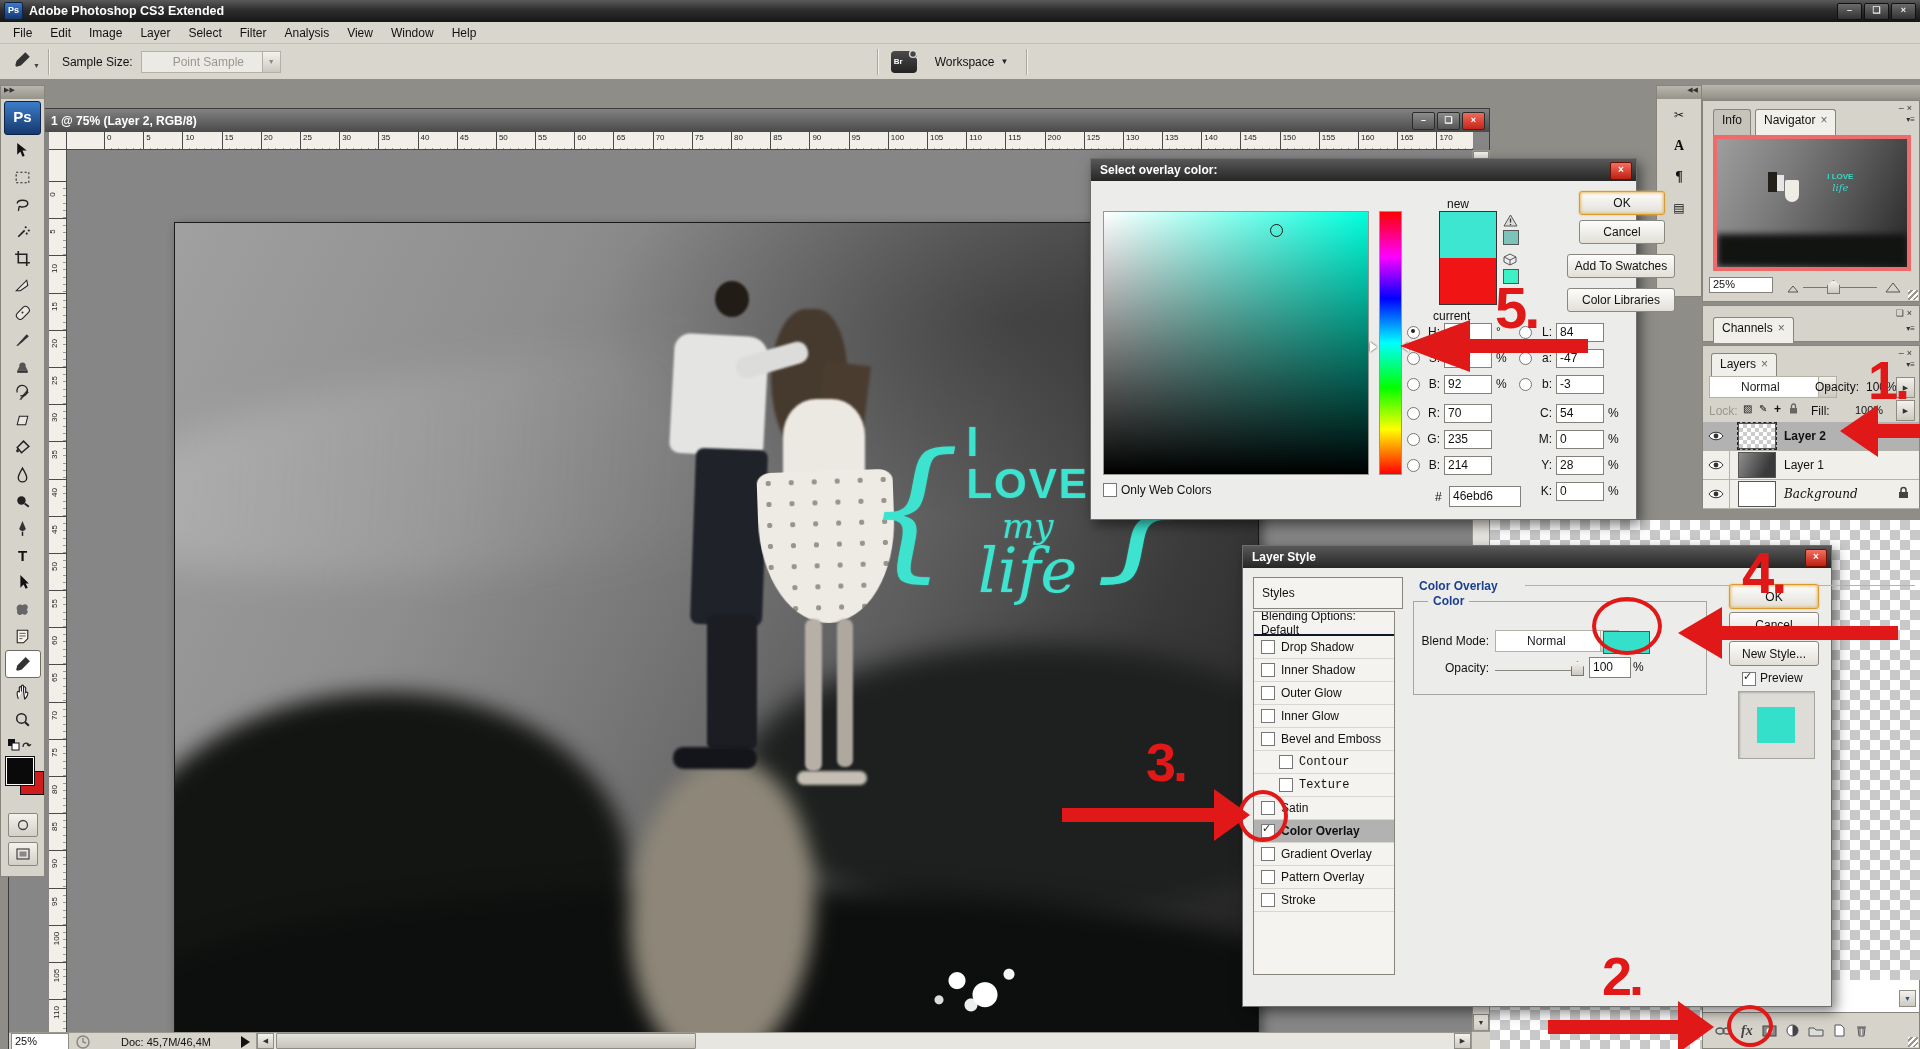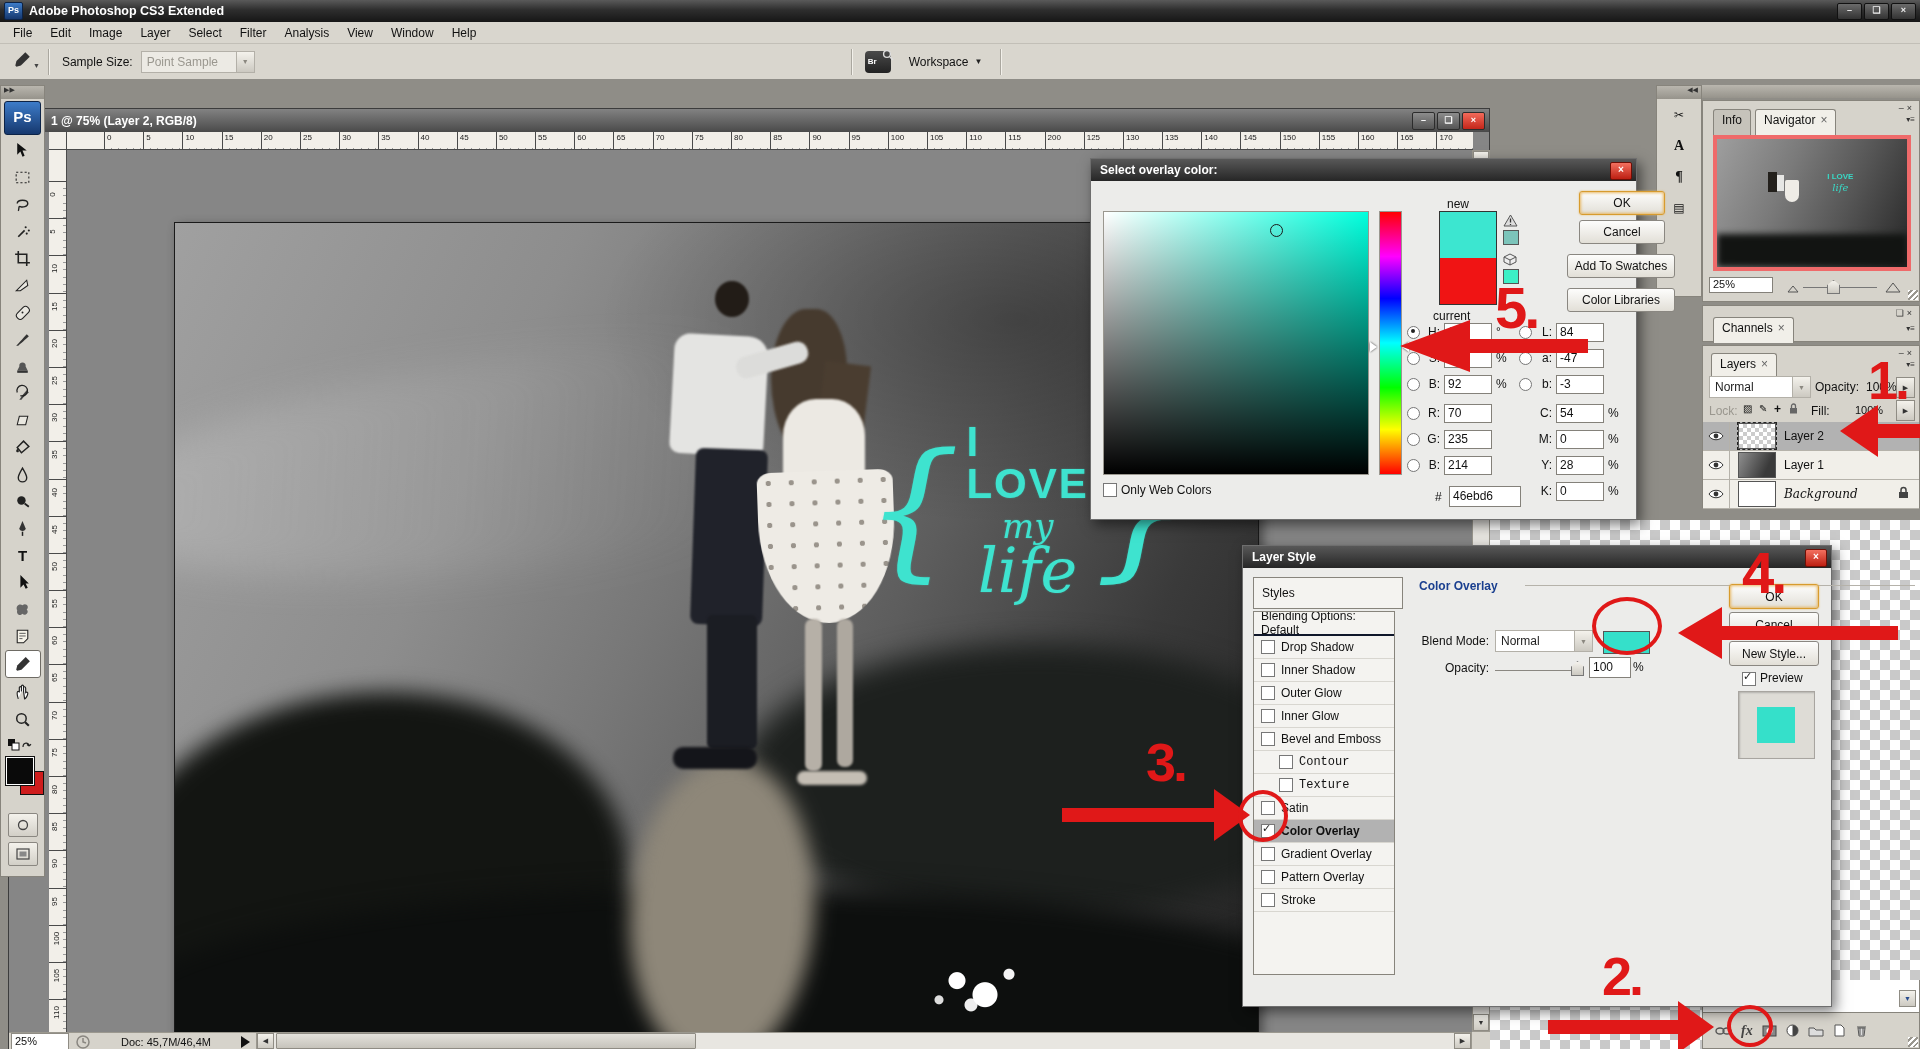--- a/index.html
+++ b/index.html
@@ -8,21 +8,21 @@
   
   .titlebar{left:0;top:0;width:1920px;height:22px;background:linear-gradient(#5a5a5a,#2e2e2e 45%,#161616);display:flex;align-items:center;z-index:30;}
   .pslogo{width:17px;height:16px;margin:0 6px 0 4px;background:linear-gradient(#3d7cc9,#16386e);border:1px solid #0c2347;border-radius:2px;color:#fff;font:bold 9px/14px "Liberation Sans",sans-serif;text-align:center;}
   .apptitle{color:#fff;font-weight:bold;font-size:12.5px;}
   .winbtns{margin-left:auto;display:flex;gap:2px;margin-right:4px;}
   .winbtn{width:23px;height:15px;background:linear-gradient(#6b6b6b,#333);border:1px solid #111;border-radius:2px;color:#eee;font:bold 9px/13px "Liberation Sans",sans-serif;text-align:center;}
   .menubar{left:0;top:22px;width:1920px;height:22px;background:#d9d6ce;border-bottom:1px solid #c2bfb7;display:flex;align-items:center;padding-left:4px;z-index:30;}
   .mi{padding:3px 9px;}
   .optionsbar{left:0;top:44px;width:1920px;height:36px;background:#d9d6ce;border-bottom:1px solid #8f8d87;display:flex;align-items:center;z-index:30;}
   .vsep{width:1px;height:26px;background:#aaa79f;border-right:1px solid #f2f0ea;}
-  .ddbox{height:20px;background:#eceae4;border:1px solid #b3b0a8;display:flex;align-items:center;color:#9a978f;}
+  .ddbox{height:20px;background:#eceae4;border:1px solid #b3b0a8;display:flex;align-items:center;color:#9a978f;padding-left:26px;}
   .ddbtn{width:17px;height:100%;margin-left:auto;background:linear-gradient(#f4f2ec,#ccc9c1);border-left:1px solid #b3b0a8;display:flex;align-items:center;justify-content:center;font-size:7px;color:#8b8880;}
   
   .docwin{left:8px;top:108px;width:1482px;height:941px;background:#868686;border:1px solid #3c3c3c;z-index:1;}
   .doctitle{left:0;top:0;width:1480px;height:23px;background:linear-gradient(#828282,#4a4a4a);display:flex;align-items:center;color:#fff;font-weight:bold;}
   .docbtn{width:21px;height:16px;background:linear-gradient(#8d8d8d,#555);border:1px solid #2c2c2c;border-radius:2px;color:#fff;font:bold 9px/14px "Liberation Sans",sans-serif;text-align:center;margin-left:2px;}
   .docbtn.red{background:linear-gradient(#f26a5a,#c3261a);}
   .ruler{background:#f2efe9;}
   .rulerh{left:58px;top:23px;width:1406px;height:18px;border-bottom:1px solid #4a4a4a;display:flex;padding-left:37px;overflow:hidden;}
   .rh{flex:0 0 36.2px;height:18px;border-left:1px solid #4a4a4a;font:8px/1 "Liberation Sans",sans-serif;color:#222;padding:2px 0 0 2px;
       background:repeating-linear-gradient(to right,transparent 0 6.2px,#999 6.2px 7.2px) left bottom/100% 4px no-repeat;}
@@ -74,21 +74,21 @@
   .pfield{width:40px;height:15px;background:#fff;border:1px solid #84817a;padding:1px 3px;}
   .punit{width:12px;}
   
   .ls-row{height:22px;border-bottom:1px solid #d8d6d0;display:flex;align-items:center;gap:6px;padding-left:7px;background:#f4f3f0;}
   .ls-row.header{background:#f4f3f0;border-bottom:2px solid #0f172a;}
   .ls-row.indent{padding-left:25px;font-family:Liberation Mono, monospace;}
   .ls-row.selected{background:#b2b2b2;font-weight:bold;}
   
   .lay-row{height:28px;display:flex;align-items:center;border-bottom:1px solid #b5b2aa;background:#f1efe9;}
   .lay-row.selected{background:#b2b2b2;}
-  .lay-row.selected .lname{font-weight:normal;}
+  .lay-row.selected .lname{font-weight:bold;}
   .lay-row.italic .lname{font-style:italic;font-family:"DejaVu Serif",serif;}
   .eyebox{width:26px;height:100%;border-right:1px solid #b5b2aa;display:flex;align-items:center;justify-content:center;flex:0 0 26px;}
   .lthumb{width:36px;height:24px;border:1px solid #555;margin:0 8px;flex:0 0 36px;position:relative;}
   .thumb-checker .lthumb{background-color:#fff;background-image:linear-gradient(45deg,#ccc 25%,transparent 25%,transparent 75%,#ccc 75%),linear-gradient(45deg,#ccc 25%,#fff 25%,#fff 75%,#ccc 75%);background-size:8px 8px;background-position:0 0,4px 4px;outline:1px dashed #222;}
   .thumb-photo .lthumb{background:linear-gradient(115deg,#8e8e8e,#3a3a3a 75%);}
   .thumb-white .lthumb{background:#fff;}
   .lay-row .lockico{margin-left:auto;margin-right:10px;visibility:hidden;}
   .lay-row.locked .lockico{visibility:visible;}
   
   .num{font:900 54px/0.85 "Liberation Sans",sans-serif;color:#e01818;letter-spacing:-3px;z-index:60;}
@@ -798,20 +798,23 @@
         <span>Pattern Overlay</span>
       </div>
 
       <div class="ls-row">
         <span class="cb"></span>
         <span>Stroke</span>
       </div>
     </div>
   <span class="bluebold" style="position:absolute;left:176px;top:33px">Color Overlay</span>
   <div style="position:absolute;left:282px;top:39px;width:390px;height:1px;background:#b5b2aa"></div>
+  <div style="position:absolute;left:170px;top:55px;width:292px;height:92px;border:1px solid #a8a5a0">
+    <span class="bluebold" style="position:absolute;left:14px;top:-8px;background:#ececea;padding:0 5px">Color</span>
+  </div>
   <span style="position:absolute;left:178px;top:88px;width:68px;text-align:right">Blend Mode:</span>
   <div class="ddbox" style="position:absolute;left:252px;top:84px;width:96px;background:#fff;color:#222">
     <span style="padding-left:5px">Normal</span>
       <div class="ddbtn">▼</div>
   </div>
   <div style="position:absolute;left:360px;top:85px;width:45px;height:21px;background:#35e0ca;border:1px solid #555"></div>
   <span style="position:absolute;left:192px;top:115px;width:54px;text-align:right">Opacity:</span>
   <div style="position:absolute;left:252px;top:124px;width:88px;height:1px;background:#8a8781"></div>
   <div style="position:absolute;left:328px;top:115px;width:11px;height:13px;background:linear-gradient(#f4f2ec,#ccc9c1);border:1px solid #777;clip-path:polygon(50% 0,100% 38%,100% 100%,0 100%,0 38%)"></div>
   <div class="field" style="position:absolute;left:346px;top:111px;width:34px;height:15px">100</div>

